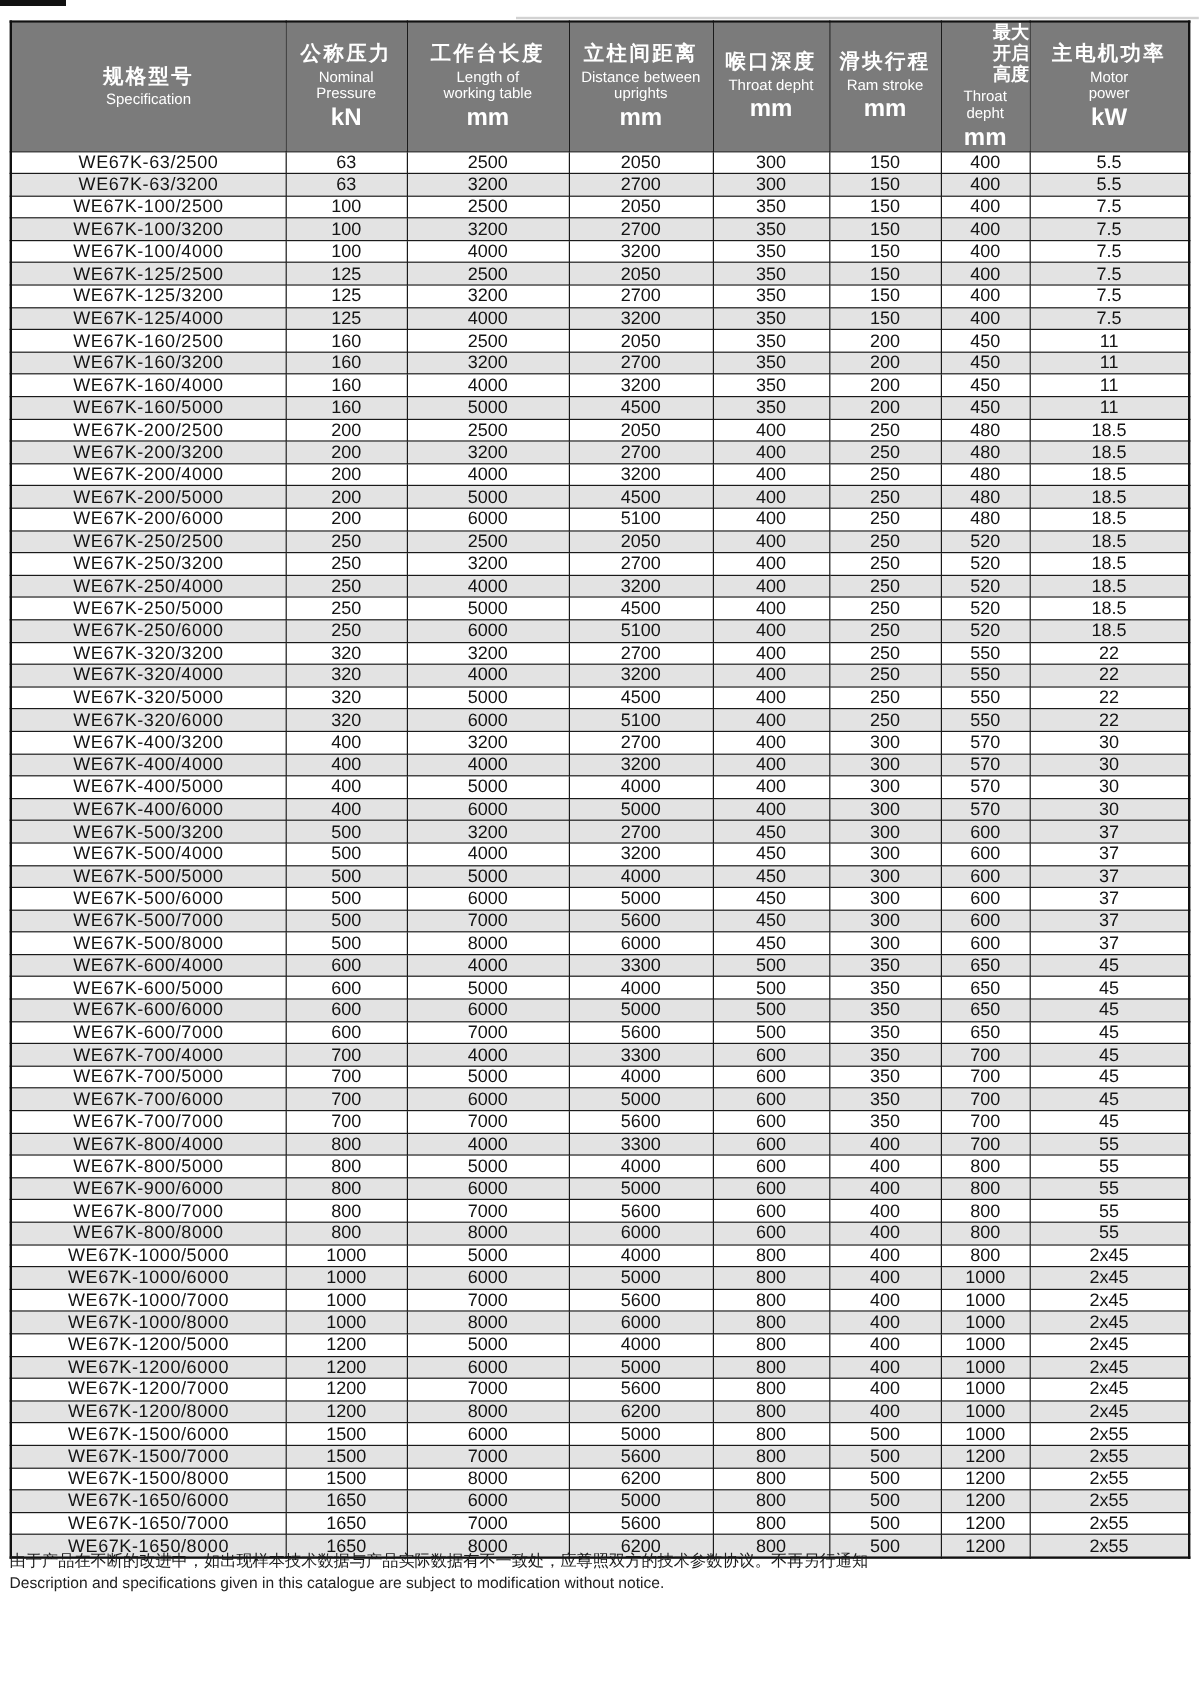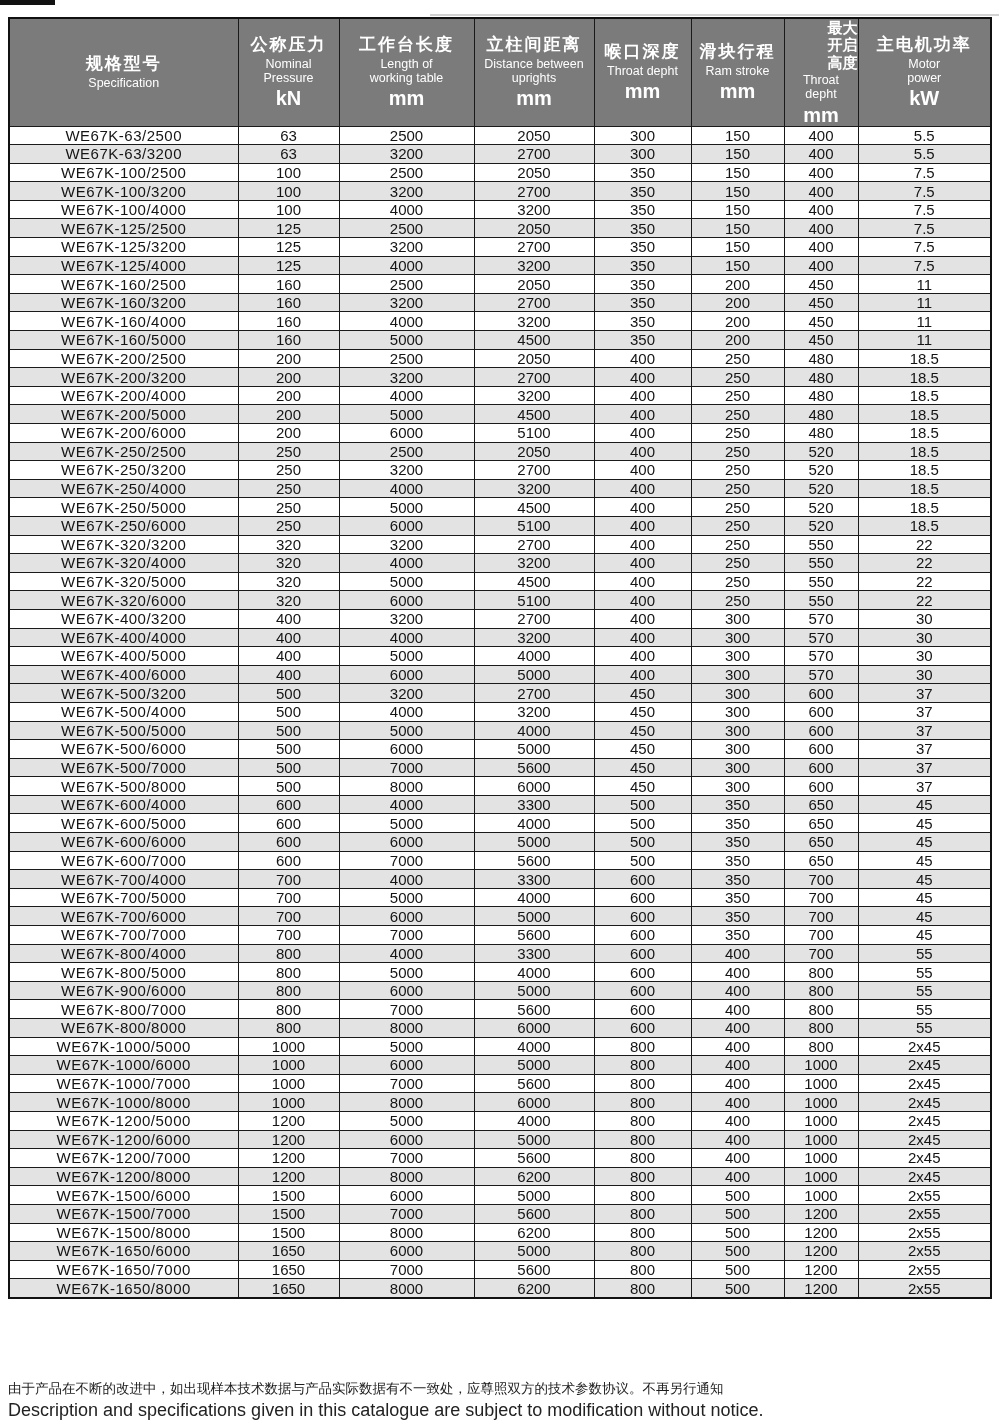--- a/index.html
+++ b/index.html
@@ -61,25 +61,25 @@
   thead th.narrow .cn{font-size:15px;letter-spacing:0;margin-left:43px;}
   tbody td{
     height:17.6px;
     font-size:15px;
     line-height:1;
     color:#141414;
   }
   tbody td.model{letter-spacing:0.5px;}
   tbody tr.alt td{background:#e3e3e3;}
   .footnote{
-    position:absolute;left:8px;top:1380px;width:984px;
+    position:absolute;left:8px;top:1292px;width:984px;
     line-height:1.35;
   }
   .footnote .cn-line{font-size:13.5px;display:block;}
-  .footnote .en-line{font-size:18px;display:block;color:#222;}
+  .footnote .en-line{font-size:13px;display:block;color:#222;}
 </style>
 </head>
 <body>
 
 <div class="corner-mark"></div>
 <div class="top-rule"></div>
 
 <table class="spec">
   <colgroup>
     <col style="width:229px">

